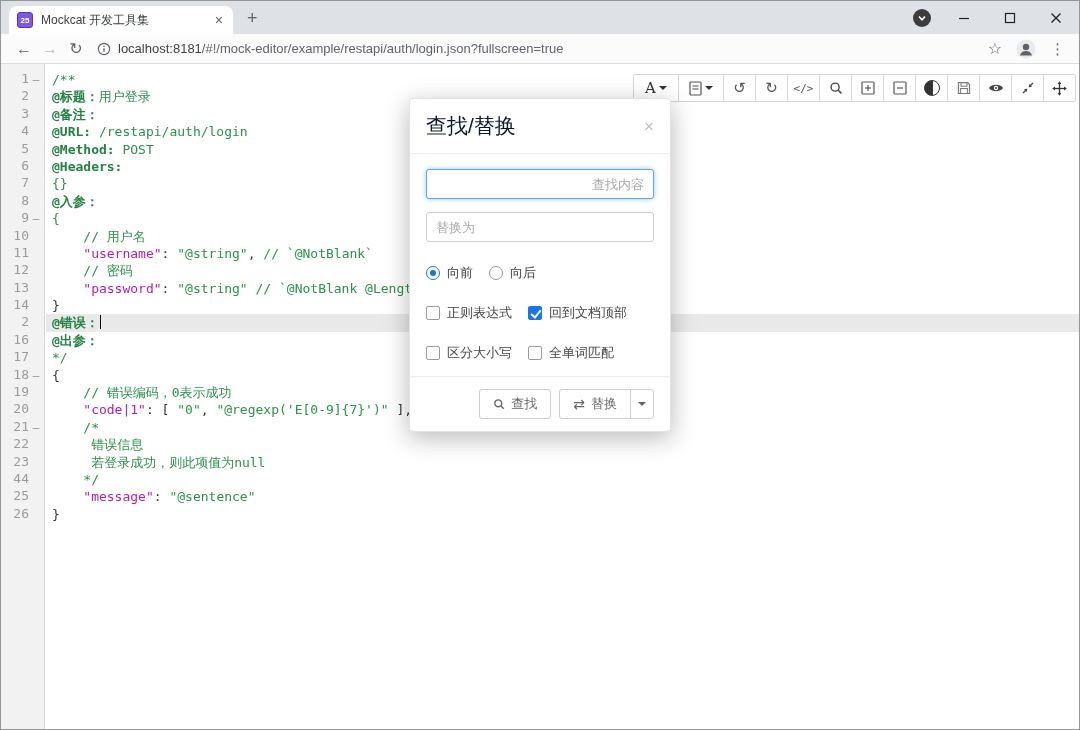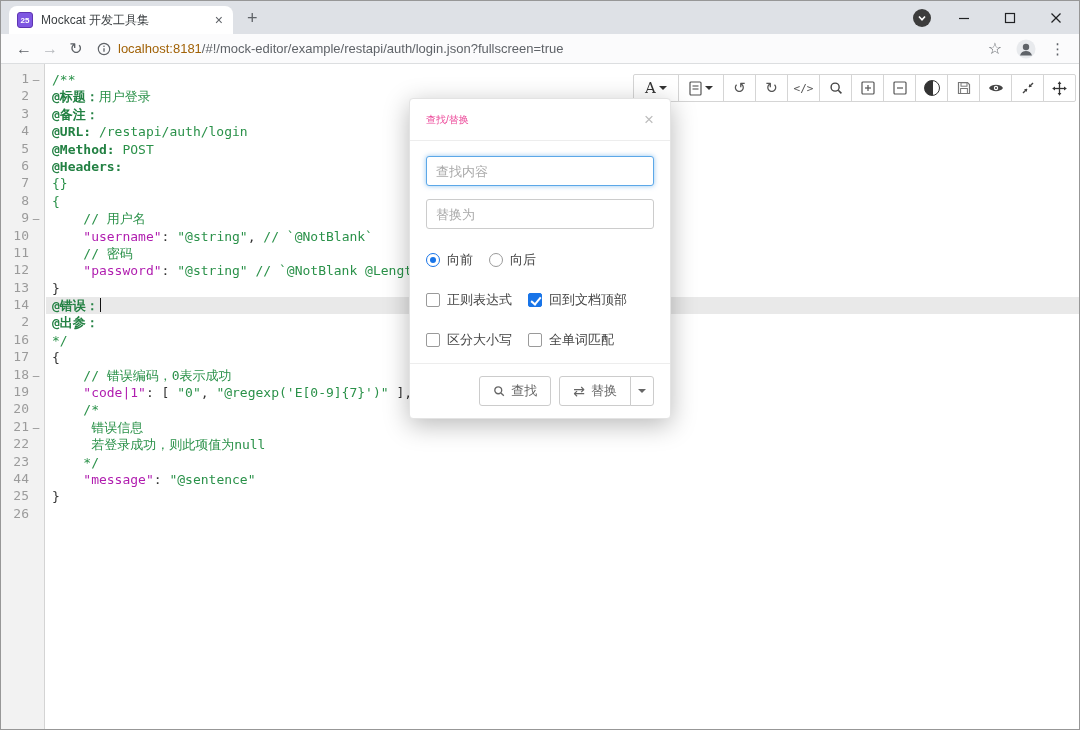--- a/index.html
+++ b/index.html
@@ -13,21 +13,21 @@
   .tab-close{color:#5f6368;font-size:14px;line-height:14px;cursor:pointer;padding:0 2px;}
   .newtab{position:absolute;left:246px;top:7px;font-size:18px;color:#5f6368;cursor:pointer;}
   .winctrls{position:absolute;right:0;top:0;height:33px;display:flex;align-items:center;}
   .winbtn{width:46px;height:33px;display:flex;align-items:center;justify-content:center;color:#202124;}
   .circle-down{width:18px;height:18px;border-radius:50%;background:#3c3c3c;display:flex;align-items:center;justify-content:center;margin-right:10px;}
   .circle-down svg{display:block;}
   .addrbar{height:29px;background:#fbfbfc;border-bottom:1px solid #dcdee0;display:flex;align-items:center;padding:0 10px;}
   .navico{width:26px;text-align:center;font-size:16px;color:#5f6368;}
   .navico.disabled{color:#b6b9bd;}
   .omnibox{flex:1;display:flex;align-items:center;margin:0 8px;font-size:13px;gap:7px;}
-  .url-host{color:#a16207;margin-top:10px;}
+  .url-host{color:#404040;margin-top:10px;}
   .url-path{color:#5f6368;}
   .addr-right{display:flex;align-items:center;gap:14px;margin-right:4px;}
 
   
   .content{position:relative;height:666px;background:#fff;overflow:hidden;}
   .gutter{position:absolute;left:0;top:0;bottom:0;width:44px;background:#f2f2f2;border-right:1px solid #d4d4d4;padding-top:7px;box-sizing:border-box;font:13px "DejaVu Sans Mono",monospace;}
   .gl{height:17.4px;display:flex;}
   .num{display:block;width:28px;text-align:right;color:#9b9b9b;}
   .fold{display:block;width:14px;text-align:center;color:#888;font-size:11px;line-height:17.4px;}
   .codepane{position:absolute;left:45px;top:0;right:0;bottom:0;padding-top:7px;font:13px "DejaVu Sans Mono",monospace;line-height:17.4px;}
@@ -49,26 +49,26 @@
   .tbtn:last-child{border-radius:0 2px 2px 0;}
   .caret{width:0;height:0;border-left:4px solid transparent;border-right:4px solid transparent;border-top:4px solid #333;}
   .fontA{font-family:"DejaVu Serif",serif;font-size:15px;color:#333;}
   .uglyph{font-size:15px;color:#555;}
   .codeglyph{font:11px "DejaVu Sans Mono",monospace;color:#555;}
   .halfcircle{width:14px;height:14px;border-radius:50%;border:1.5px solid #333;background:linear-gradient(90deg,#333 0 55%,#fff 55%);box-sizing:content-box;}
 
   
   .dialog{position:absolute;left:408px;top:34px;width:260px;background:#fff;border:1px solid #e3e3e3;border-radius:4px;box-shadow:0 6px 26px rgba(0,0,0,.28);z-index:10;}
   .dlg-head{display:flex;align-items:center;justify-content:space-between;padding:13px 16px;border-bottom:1px solid #ededed;}
-  .dlg-title{font-size:10px;color:#ec4899;}
+  .dlg-title{font-size:21px;color:#0f172a;}
   .dlg-close{color:#bdbdbd;font-size:17px;line-height:15px;cursor:pointer;}
   .dlg-body{padding:15px 16px 14px;}
   .inp{display:block;width:100%;box-sizing:border-box;height:30px;border:1px solid #ccc;border-radius:3px;padding:0 9px;font-size:13px;color:#333;outline:none;font-family:"Liberation Sans",sans-serif;background:#fff;}
   .inp::placeholder{color:#a9a9a9;}
-  .inp.focused{border-color:#5ca8e8;box-shadow:0 0 5px rgba(92,168,232,.65);}
+  .inp.focused{border-color:#5ca8e8;box-shadow:0 0 5px rgba(92,168,232,.65);text-align:right;}
   .inp + .inp{margin-top:13px;}
   .row{display:flex;align-items:center;margin-top:22px;font-size:13px;color:#444;}
   .row .opt{display:flex;align-items:center;gap:7px;}
   .row .opt + .opt{margin-left:16px;justify-content:flex-end;}
   .radio{width:14px;height:14px;border-radius:50%;border:1px solid #9a9a9a;box-sizing:border-box;position:relative;background:#fff;}
   .radio.sel{border:1px solid #1874e8;}
   .radio.sel::after{content:"";position:absolute;left:3px;top:3px;width:6px;height:6px;border-radius:50%;background:#1874e8;}
   .cb{width:14px;height:14px;border:1px solid #9a9a9a;border-radius:2px;box-sizing:border-box;position:relative;background:#fff;}
   .cb.checked{background:#1874e8;border-color:#1874e8;}
   .cb.checked::after{content:"";position:absolute;left:4px;top:1px;width:4px;height:8px;border:solid #fff;border-width:0 2px 2px 0;transform:rotate(40deg);}
@@ -248,20 +248,21 @@
         </div>
       </div>
     <div class="codepane">
         <div class="cl"><span class="cmt">/**</span></div>
         <div class="cl"><span class="tag">@标题：</span><span class="cmt">用户登录</span></div>
         <div class="cl"><span class="tag">@备注：</span></div>
         <div class="cl"><span class="tag">@URL: </span><span class="cmt">/restapi/auth/login</span></div>
         <div class="cl"><span class="tag">@Method: </span><span class="cmt">POST</span></div>
         <div class="cl"><span class="tag">@Headers:</span></div>
         <div class="cl"><span class="cmt">{}</span></div>
+        <div class="cl"><span class="tag">@入参：</span></div>
         <div class="cl"><span class="cmt">{</span></div>
         <div class="cl"><span class="pln">    </span><span class="cmt">// 用户名</span></div>
         <div class="cl"><span class="pln">    </span><span class="key">"username"</span><span class="pln">: </span><span class="str">"@string"</span><span class="pln">, </span><span class="cmti">// `@NotBlank`</span></div>
         <div class="cl"><span class="pln">    </span><span class="cmt">// 密码</span></div>
         <div class="cl"><span class="pln">    </span><span class="key">"password"</span><span class="pln">: </span><span class="str">"@string"</span><span class="pln"> </span><span class="cmti">// `@NotBlank @Length(min =</span></div>
         <div class="cl"><span class="pln">}</span></div>
         <div class="cl active"><span class="tag">@错误：</span><span class="cursor"></span></div>
         <div class="cl"><span class="tag">@出参：</span></div>
         <div class="cl"><span class="cmt">*/</span></div>
         <div class="cl"><span class="pln">{</span></div>

